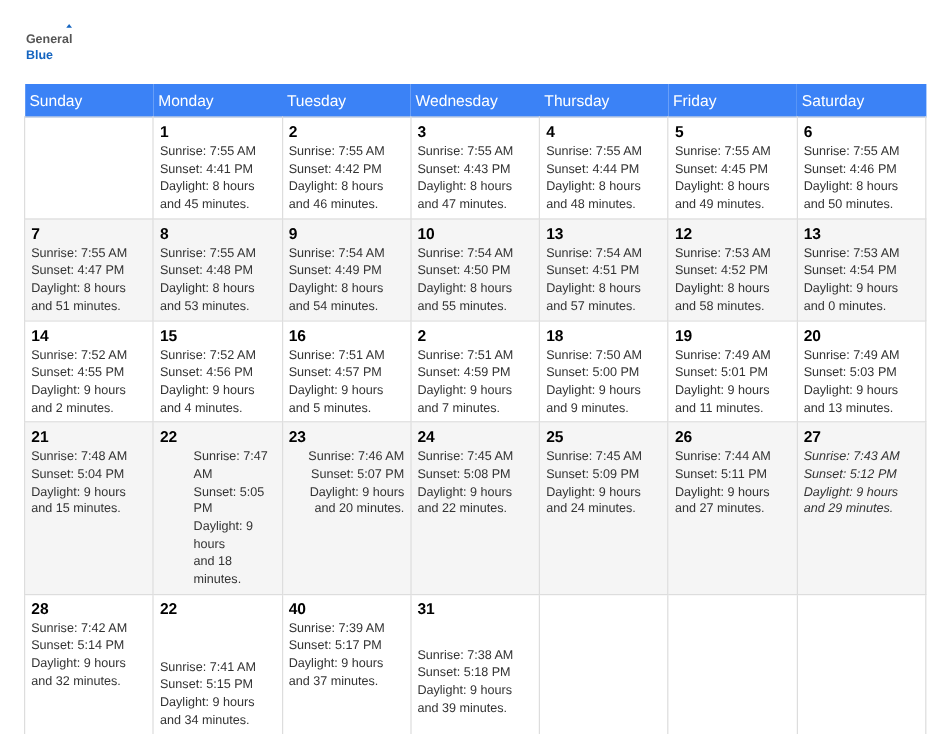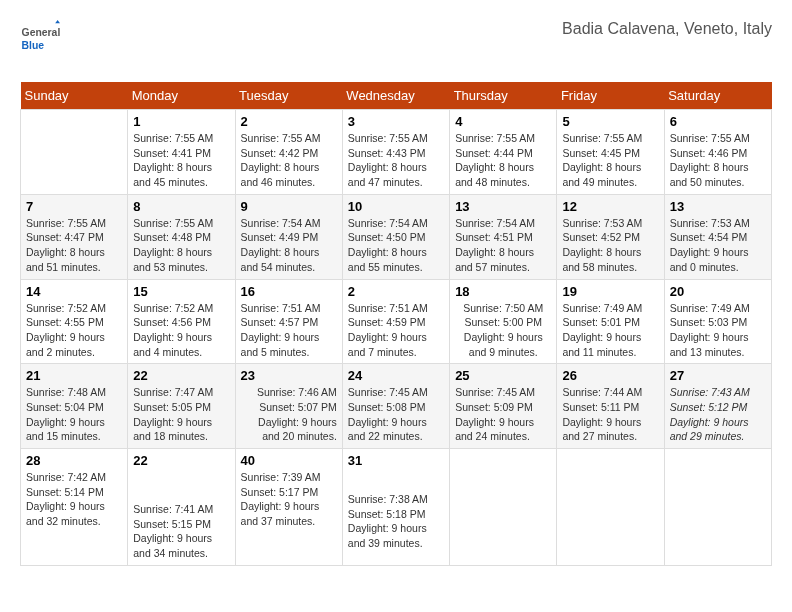--- a/index.html
+++ b/index.html
@@ -7,21 +7,21 @@
       font-family: Arial, sans-serif;
       background: #fff;
       width: 792px;
       min-height: 612px;
       padding: 20px;
     }
     .header {
       display: flex;
       justify-content: space-between;
       align-items: flex-start;
-      margin-bottom: 22px;
+      margin-bottom: 10px;
     }
     .logo {
       display: flex;
       align-items: center;
       font-size: 18px;
       font-weight: bold;
     }
     .title-block {
       text-align: right;
     }
@@ -33,21 +33,21 @@
     .location {
       font-size: 16px;
       color: #555;
     }
     .calendar {
       width: 100%;
       border-collapse: collapse;
       font-size: 11px;
     }
     .calendar th {
-      background-color: #c2410c;
+      background-color: #3b82f6;
       color: #fff;
       padding: 6px 4px;
       text-align: left;
       font-size: 13px;
       font-weight: normal;
     }
     .calendar td {
       border: 1px solid #ddd;
       vertical-align: top;
       padding: 4px 5px;
@@ -79,21 +79,20 @@
 <div class="header">
   <div class="logo">
   <svg width="40" height="40" viewBox="0 0 50 50" style="margin-right:4px">
     <rect width="50" height="50" fill="white"></rect>
     <text x="2" y="20" font-size="13" font-weight="bold" fill="#555" font-family="Arial">General</text>
     <text x="2" y="36" font-size="13" font-weight="bold" fill="#1565c0" font-family="Arial">Blue</text>
     <polygon points="44,4 50,4 47,0" fill="#1565c0"></polygon>
   </svg>
 </div>
   <div class="title-block">
-    <div class="location">Badia Calavena, Veneto, Italy</div>
   </div>
 </div>
 
 <table class="calendar">
   <thead>
     <tr>
     <th>Sunday</th>
         <th>Monday</th>
         <th>Tuesday</th>
         <th>Wednesday</th>
@@ -223,21 +222,21 @@
         </td>
         <td>
           <span class="day-number">2</span>
           <div class="day-info" style="white-space: pre-line;">Sunrise: 7:51 AM
 Sunset: 4:59 PM
 Daylight: 9 hours
 and 7 minutes.</div>
         </td>
         <td>
           <span class="day-number">18</span>
-          <div class="day-info" style="white-space: pre-line; text-align: center;">Sunrise: 7:50 AM
+          <div class="day-info" style="white-space: pre-line;">Sunrise: 7:50 AM
 Sunset: 5:00 PM
 Daylight: 9 hours
 and 9 minutes.</div>
         </td>
         <td>
           <span class="day-number">19</span>
           <div class="day-info" style="white-space: pre-line;">Sunrise: 7:49 AM
 Sunset: 5:01 PM
 Daylight: 9 hours
 and 11 minutes.</div>
@@ -253,21 +252,21 @@
       <tr>
         <td>
           <span class="day-number">21</span>
           <div class="day-info" style="white-space: pre-line;">Sunrise: 7:48 AM
 Sunset: 5:04 PM
 Daylight: 9 hours
 and 15 minutes.</div>
         </td>
         <td>
           <span class="day-number">22</span>
-          <div class="day-info" style="white-space: pre-line;">Sunrise: 7:47 AM
+          <div class="day-info" style="white-space: pre-line; margin-left: 28px;">Sunrise: 7:47 AM
 Sunset: 5:05 PM
 Daylight: 9 hours
 and 18 minutes.</div>
         </td>
         <td>
           <span class="day-number">23</span>
           <div class="day-info" style="white-space: pre-line; text-align: right;">Sunrise: 7:46 AM
 Sunset: 5:07 PM
 Daylight: 9 hours
 and 20 minutes.</div>

